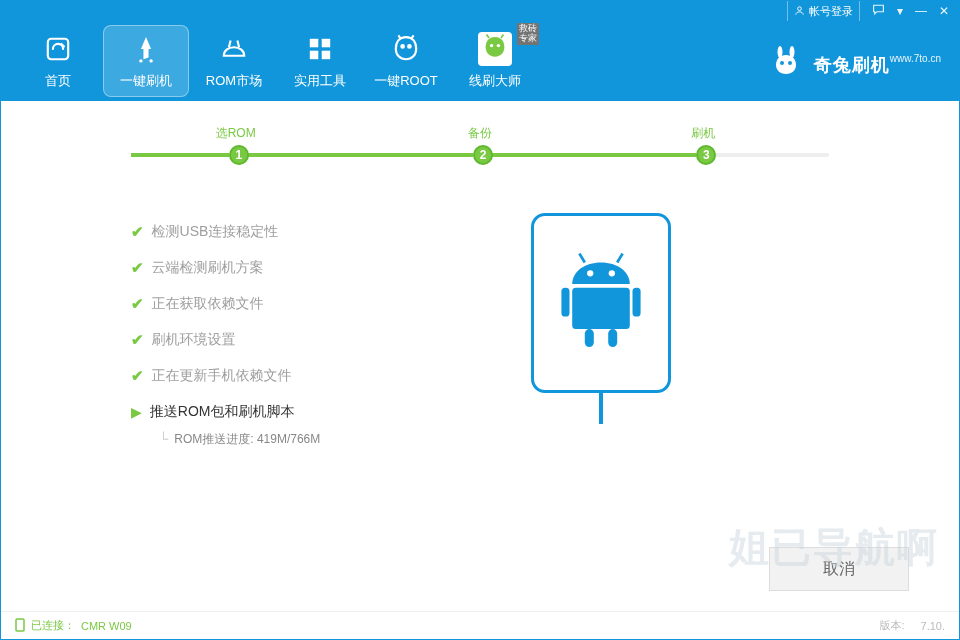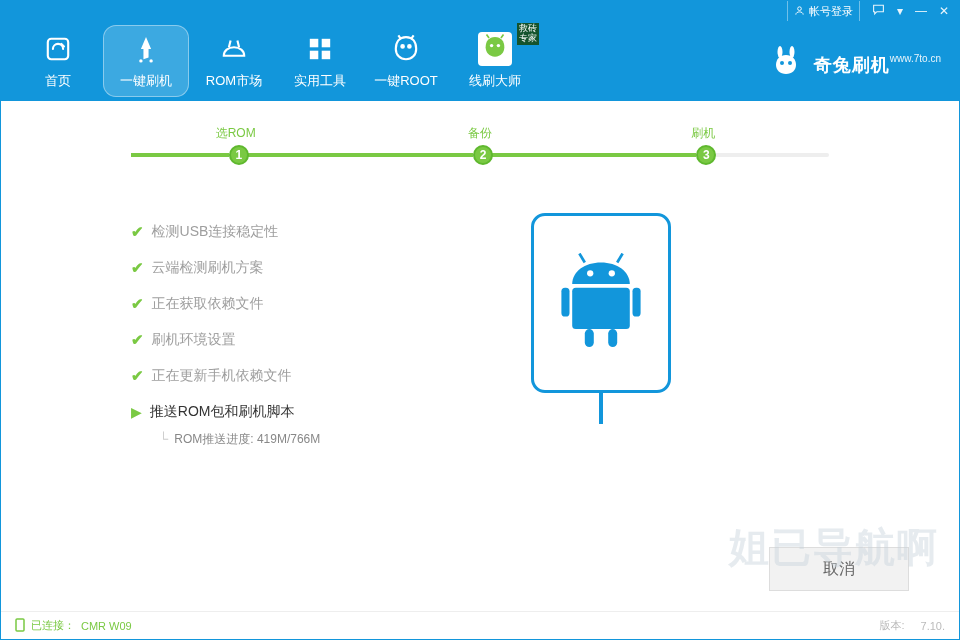--- a/index.html
+++ b/index.html
@@ -3,23 +3,23 @@
 <meta charset="utf-8">
 <style>
   * { margin: 0; padding: 0; box-sizing: border-box; font-family: "Microsoft YaHei", Arial, sans-serif; }
   body { width: 960px; height: 640px; overflow: hidden; background: #fff; border: 1px solid #1296db; display: flex; flex-direction: column; }
   .titlebar { height: 20px; background: #1296db; display: flex; justify-content: flex-end; align-items: center; gap: 12px; padding: 0 10px; }
   .login-box { display: flex; align-items: center; gap: 4px; color: #fff; font-size: 11px; border: 1px solid rgba(255,255,255,.4); padding: 18px 6px; border-radius: 2px; }
   .tb-icon { color: #fff; font-size: 12px; opacity: .9; }
   .header { height: 80px; background: #1296db; display: flex; align-items: stretch; position: relative; }
   .nav { display: flex; padding-left: 14px; }
   .nav-item { width: 86px; display: flex; flex-direction: column; align-items: center; justify-content: center; color: #fff; font-size: 13px; gap: 6px; position: relative; }
-  .nav-item.active { background: rgba(255,255,255,.18); border: 1px solid rgba(255,255,255,.4); border-radius: 13px; margin: 4px 2px; }
+  .nav-item.active { background: rgba(255,255,255,.18); border: 1px solid rgba(255,255,255,.4); border-radius: 8px; margin: 4px 2px; }
   .nav-item svg, .nav-item .ico { width: 34px; height: 34px; }
-  .nav-badge { position: absolute; top: 2px; right: 2px; background: #14532d; color: #fff; font-size: 9px; padding: 1px 2px; line-height: 1.1; }
+  .nav-badge { position: absolute; top: 2px; right: 2px; background: #737373; color: #fff; font-size: 9px; padding: 1px 2px; line-height: 1.1; }
   .brand { position: absolute; right: 18px; top: 24px; display: flex; align-items: center; gap: 8px; color: #fff; }
   .brand-text { display: flex; flex-direction: row; align-items: flex-start; }
   .brand-name { font-size: 18px; font-weight: bold; letter-spacing: 1px; }
   .brand-url { font-size: 10px; opacity: .9; }
   .main { flex: 1; display: flex; flex-direction: column; padding: 32px 60px 0 60px; position: relative; }
   .stepper { position: relative; height: 40px; margin: 0 70px 50px 70px; }
   .step-line { position: absolute; top: 20px; left: 0; right: 0; height: 4px; background: #eee; border-radius: 2px; }
   .prog-seg { position: absolute; top: 20px; height: 4px; background: #7ac943; }
   .step-dot { position: absolute; top: 12px; width: 20px; height: 20px; border-radius: 50%; background: #7ac943; color: #fff; font-size: 12px; font-weight: bold; display: flex; align-items: center; justify-content: center; border: 2px solid #5fb82e; }
   .step-label { position: absolute; top: -8px; font-size: 12px; color: #7ac943; transform: translateX(-50%); }

